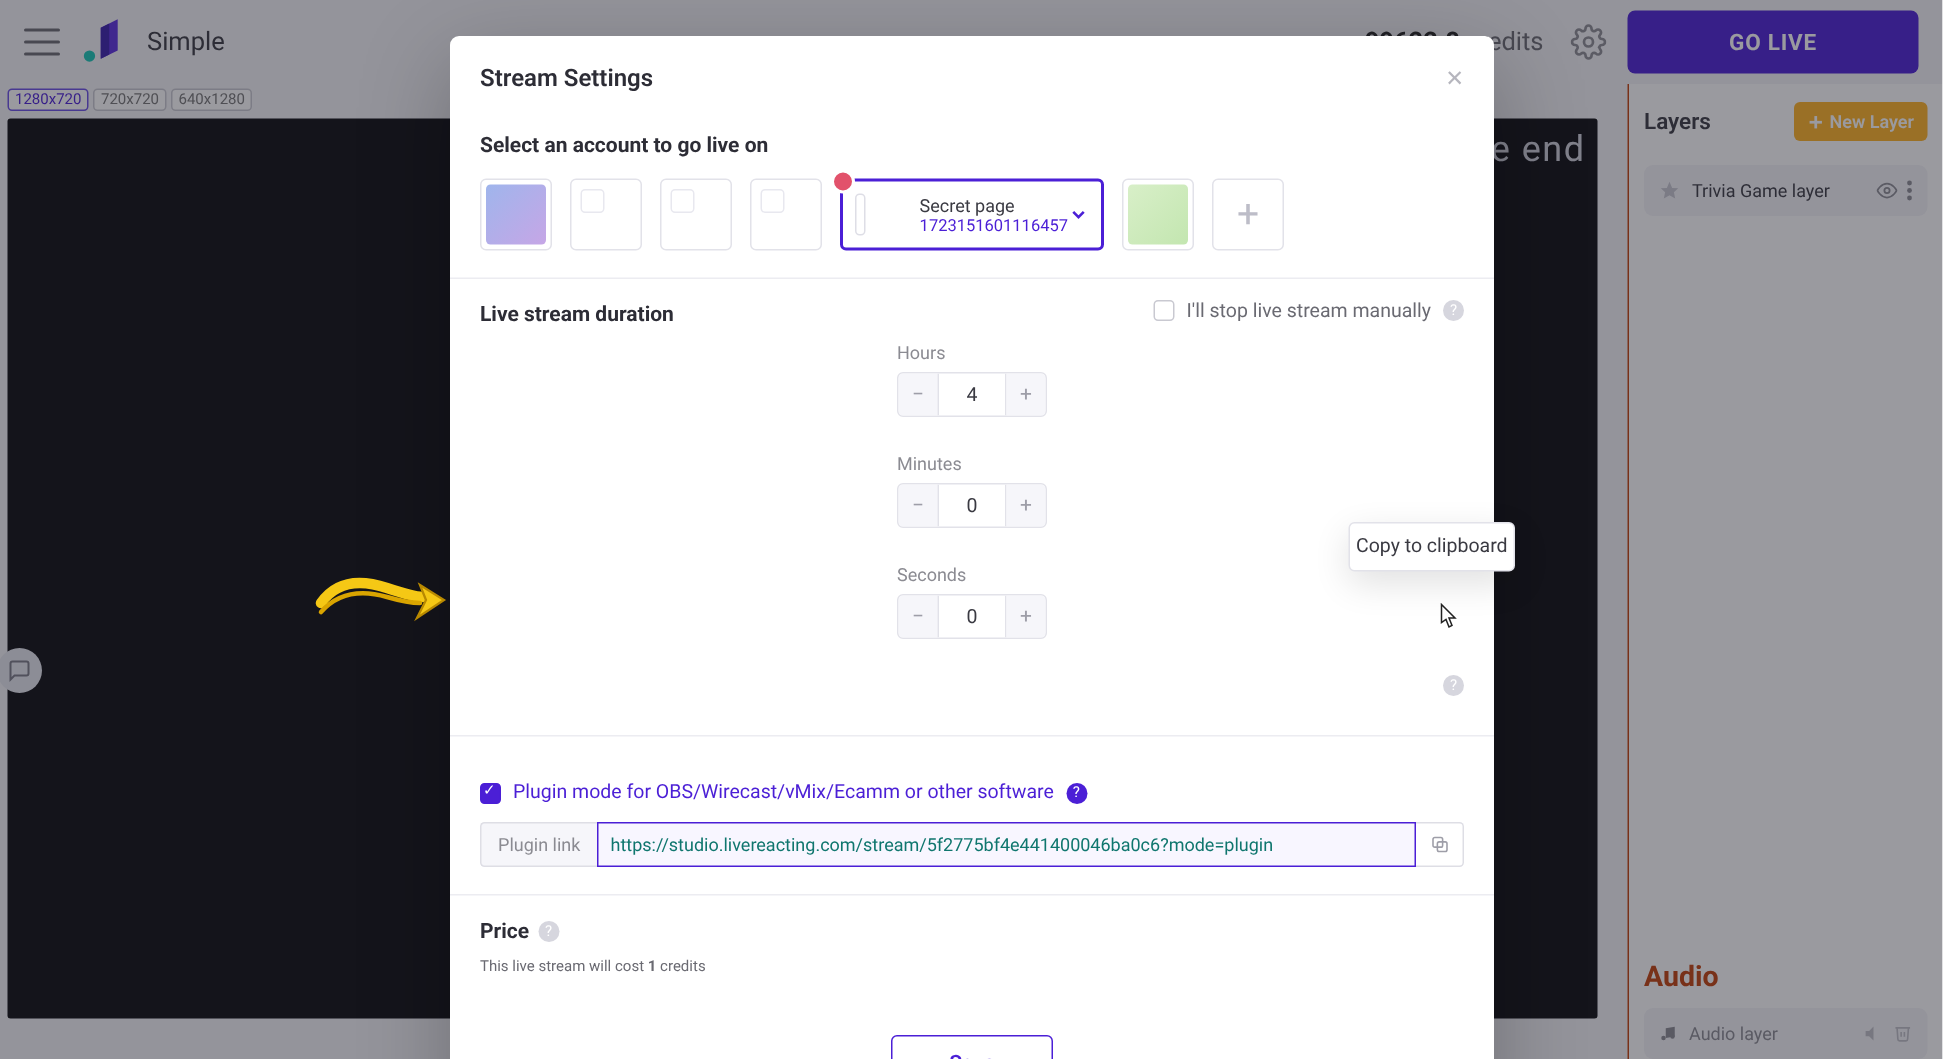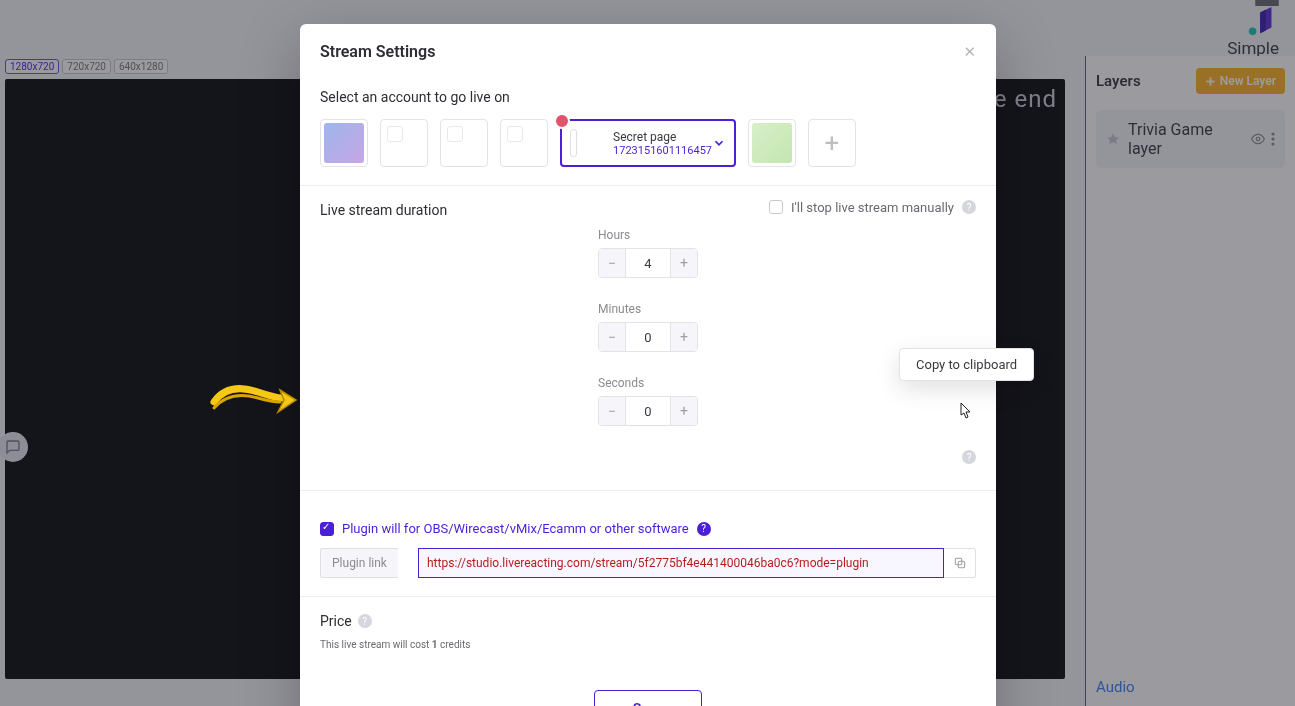--- a/index.html
+++ b/index.html
@@ -1,17 +1,17 @@
 <!DOCTYPE html>
 <html><head>
 <meta charset="utf-8">
 <style>
 * { box-sizing: border-box; margin: 0; padding: 0; font-family: -apple-system, BlinkMacSystemFont, "Segoe UI", Roboto, Arial, sans-serif; }
 body { width: 1295px; height: 706px; background: #f5f5f7; position: relative; overflow: hidden; }
-.topbar { height: 56px; display: flex; align-items: flex-end; padding: 0 16px; flex-direction: column; }
+.topbar { height: 56px; display: flex; align-items: center; padding: 0 16px; }
 .hamburger { width: 24px; height: 18px; display: flex; flex-direction: column; justify-content: space-between; cursor: pointer; }
 .hamburger div { height: 2px; background: #6a6a72; border-radius: 1px; }
 .logo { width: 32px; height: 32px; margin-left: 14px; display: flex; align-items: flex-end; gap: 2px; }
 .title { margin-left: 12px; font-size: 17px; color: #3a3a42; }
 .credits { margin-left: auto; font-size: 17px; color: #6a6a72; }
 .credits b { color: #222; font-weight: 700; }
 .gear { margin-left: 18px; color: #8c8c94; }
 .golive { margin-left: 14px; width: 194px; height: 42px; background: #4b1fd6; color: #fff; font-weight: 700; font-size: 15px; border: none; border-radius: 5px; cursor: pointer; letter-spacing: .5px; }
 
 .body-row { display: flex; height: calc(706px - 56px); }
@@ -19,39 +19,39 @@
 .res-tags { display: flex; gap: 3px; padding: 3px 0 5px 0; }
 .res-tag { font-size: 10px; color: #777; border: 1px solid #c9c9d1; border-radius: 3px; padding: 1px 4px; background: #fff; }
 .res-tag.active { border-color: #6b4fe6; color: #4b1fd6; }
 .stage { background: #0b0b10; width: 1060px; height: 600px; border-radius: 2px; position: relative; overflow: hidden; }
 .stage .watermark { position: absolute; right: 8px; top: 6px; color: #cfd1db; font-size: 24px; letter-spacing: 1px; }
 
 .side-col { width: 210px; padding: 12px 10px 0 10px; background: #fff; border-left: 1px solid #c2410c; display: flex; flex-direction: column; }
 .side-head { display: flex; align-items: center; justify-content: space-between; }
 .side-head h3 { font-size: 15px; color: #3a3a42; font-weight: 600; }
 .newlayer { background: #ffb224; color: #fff; font-size: 12px; font-weight: 600; border: none; border-radius: 4px; padding: 6px 9px; display: flex; align-items: center; gap: 4px; cursor: pointer; }
-.layer-card { margin-top: 16px; background: #f4f4f8; border-radius: 6px; padding: 10px 10px; display: flex; align-items: center; gap: 8px; font-size: 16px; color: #3a3a42; }
+.layer-card { margin-top: 16px; background: #f4f4f8; border-radius: 6px; padding: 10px 10px; display: flex; align-items: center; gap: 8px; font-size: 12px; color: #3a3a42; }
 .layer-card .dots { margin-left: auto; color: #8c8c94; display: flex; align-items: center; gap: 6px; }
 .audio-sec { margin-top: auto; padding-top: 14px; }
-.audio-sec h3 { font-size: 15px; color: #3b82f6; font-weight: 400; margin-bottom: 10px; }
+.audio-sec h3 { font-size: 19px; color: #c2410c; font-weight: 700; margin-bottom: 10px; }
 .audio-card { background: #f4f4f8; border-radius: 6px; padding: 10px 10px; display: flex; align-items: center; gap: 8px; font-size: 12px; color: #8b8b92; }
 .audio-card .ricons { margin-left: auto; display: flex; gap: 6px; color: #c0c0c7; }
 
 
 .edge-bubble { position: absolute; left: -2px; top: 376px; width: 30px; height: 30px; background: #e6e7ee; border-radius: 50%; display: flex; align-items: center; justify-content: center; color: #7a7a86; z-index: 3; }
 
 
 .backdrop { position: absolute; inset: 0; background: rgba(30, 30, 42, 0.45); z-index: 10; }
 .modal { position: absolute; left: 300px; top: 24px; width: 696px; background: #fff; border-radius: 6px; box-shadow: 0 18px 60px rgba(0,0,0,.25); z-index: 11; padding: 0 0 22px 0; }
 .modal .mhead { padding: 18px 20px 12px 20px; display: flex; align-items: center; }
 .modal .mhead h2 { font-size: 16px; color: #2d2d36; font-weight: 600; }
 .close-x { margin-left: auto; color: #b6b6be; cursor: pointer; font-size: 15px; }
 .modal .section { padding: 16px 20px 18px 20px; border-bottom: 1px solid #ececf1; }
 .modal .section:last-child { border-bottom: none; }
-.label-sm { font-size: 14px; color: #2d2d36; font-weight: 400; }
+.label-sm { font-size: 14px; color: #2d2d36; font-weight: 700; }
 
 
 .accts { display: flex; gap: 12px; margin-top: 14px; }
 .acct { width: 48px; height: 48px; border: 1px solid #e2e2e9; border-radius: 4px; background: #fff; position: relative; }
 .acct .thumb { position: absolute; inset: 3px; border-radius: 3px; }
 .acct.selected { border: 2px solid #4b1fd6; width: 176px; display: flex; align-items: center; padding: 4px 8px; }
 .acct.selected .sq { width: 28px; height: 28px; border: 1px solid #dedee6; border-radius: 3px; margin-right: 8px; }
 .acct.selected .txt { display: flex; flex-direction: column; margin-left: 28px; }
 .acct.selected .pname { font-size: 12px; color: #3a3a42; }
 .acct.selected .pid { font-size: 11px; color: #4b1fd6; }
@@ -73,25 +73,25 @@
 .chk { width: 14px; height: 14px; border: 1.5px solid #c9c9d1; border-radius: 3px; display: inline-block; }
 .chk.on { background: #4b1fd6; border-color: #4b1fd6; position: relative; }
 .chk.on::after { content: "✓"; color: #fff; font-size: 10px; position: absolute; top: -2px; left: 1px; }
 
 
 .adv-head { display: flex; align-items: center; cursor: pointer; }
 .adv-head .caret { margin-left: auto; color: #9e9ea8; }
 .plugin-row { display: flex; align-items: center; gap: 8px; margin-top: 14px; font-size: 13px; color: #4b1fd6; }
 .linkrow { display: flex; align-items: center; gap: 0; margin-top: 12px; }
 .linklbl { width: 78px; height: 30px; border: 1px solid #dedee5; border-right: none; border-radius: 3px 0 0 3px; background: #f6f6fa; font-size: 12px; color: #8b8b92; display: flex; align-items: center; justify-content: center; }
-.linkinp { flex: 1; height: 30px; border: 1px solid #4b1fd6; background: #f8f6ff; font-size: 12px; color: #b91c1c; padding: 0 8px; margin-left: 20px; }
+.linkinp { flex: 1; height: 30px; border: 1px solid #4b1fd6; background: #f8f6ff; font-size: 12px; color: #0f766e; padding: 0 8px; }
 .copybtn { width: 32px; height: 30px; border: 1px solid #dedee5; border-left: none; border-radius: 0 3px 3px 0; background: #fff; display: flex; align-items: center; justify-content: center; color: #9e9ea8; cursor: pointer; }
 
 
-.tooltip { position: absolute; left: 899px; top: 348px; background: #fff; border: 1px solid #e2e2e9; border-radius: 4px; padding: 8px 16px; font-size: 13px; color: #3a3a42; box-shadow: 0 8px 24px rgba(0,0,0,.12); z-index: 12; }
+.tooltip { position: absolute; left: 899px; top: 348px; background: #fff; border: 1px solid #e2e2e9; border-radius: 4px; padding: 8px 4px; font-size: 13px; color: #3a3a42; box-shadow: 0 8px 24px rgba(0,0,0,.12); z-index: 12; }
 
 
 .arrow-anno { position: absolute; left: 208px; top: 378px; z-index: 12; }
 
 
 .pricesec p { font-size: 10px; color: #6a6a72; margin-top: 10px; }
 .save-row { display: flex; justify-content: center; margin-top: 22px; }
 .savebtn { border: 1.5px solid #4b1fd6; color: #4b1fd6; background: #fff; font-weight: 600; font-size: 14px; border-radius: 4px; padding: 10px 38px; cursor: pointer; }
 
 .cursor { position: absolute; z-index: 13; left: 956px; top: 402px; }
@@ -172,20 +172,44 @@
               <circle cx="2" cy="2" r="1.6"></circle>
               <circle cx="2" cy="7" r="1.6"></circle>
               <circle cx="2" cy="12" r="1.6"></circle>
             </svg>
           </span>
       </span>
     </div>
 
     <div class="audio-sec">
       <h3>Audio</h3>
+      <div class="audio-card">
+        <span>
+            <svg width="12" height="12" viewBox="0 0 24 24" fill="currentColor">
+              <path d="M9 18V5l12-2v13"></path>
+              <circle cx="6" cy="18" r="3"></circle>
+              <circle cx="18" cy="16" r="3"></circle>
+            </svg>
+          </span>
+        <span>Audio layer</span>
+        <span class="ricons">
+          <span>
+              <svg width="14" height="14" viewBox="0 0 24 24" fill="currentColor">
+                <path d="M3 9v6h4l5 5V4L7 9H3z"></path>
+              </svg>
+            </span>
+          <span>
+              <svg width="13" height="13" viewBox="0 0 24 24" fill="none" stroke="currentColor" stroke-width="2">
+                <polyline points="3 6 5 6 21 6"></polyline>
+                <path d="M19 6l-1 14a2 2 0 0 1-2 2H8a2 2 0 0 1-2-2L5 6"></path>
+                <path d="M10 11v6M14 11v6"></path>
+              </svg>
+            </span>
+        </span>
+      </div>
     </div>
   </div>
 </div>
 
 <div class="backdrop"></div>
 
 <div class="modal">
   <div class="mhead">
     <h2>Stream Settings</h2>
     <span class="close-x">✕</span>
@@ -262,21 +286,21 @@
           <button>+</button>
         </div>
       </div>
       <span class="q" style="align-self:flex-end;margin-bottom:8px">?</span>
     </div>
   </div>
 
   <div class="section">
     <div class="plugin-row">
       <span class="chk on"></span>
-      <span>Plugin will for OBS/Wirecast/vMix/Ecamm or other software</span>
+      <span>Plugin mode for OBS/Wirecast/vMix/Ecamm or other software</span>
       <span class="q" style="background:#4b1fd6">?</span>
     </div>
     <div class="linkrow">
       <div class="linklbl">Plugin link</div>
       <input class="linkinp" readonly="" value="https://studio.livereacting.com/stream/5f2775bf4e441400046ba0c6?mode=plugin" style="">
       <div class="copybtn">
         <svg width="14" height="14" viewBox="0 0 24 24" fill="none" stroke="currentColor" stroke-width="1.8">
             <rect x="9" y="9" width="11" height="11" rx="2"></rect>
             <rect x="4" y="4" width="11" height="11" rx="2"></rect>
           </svg>

